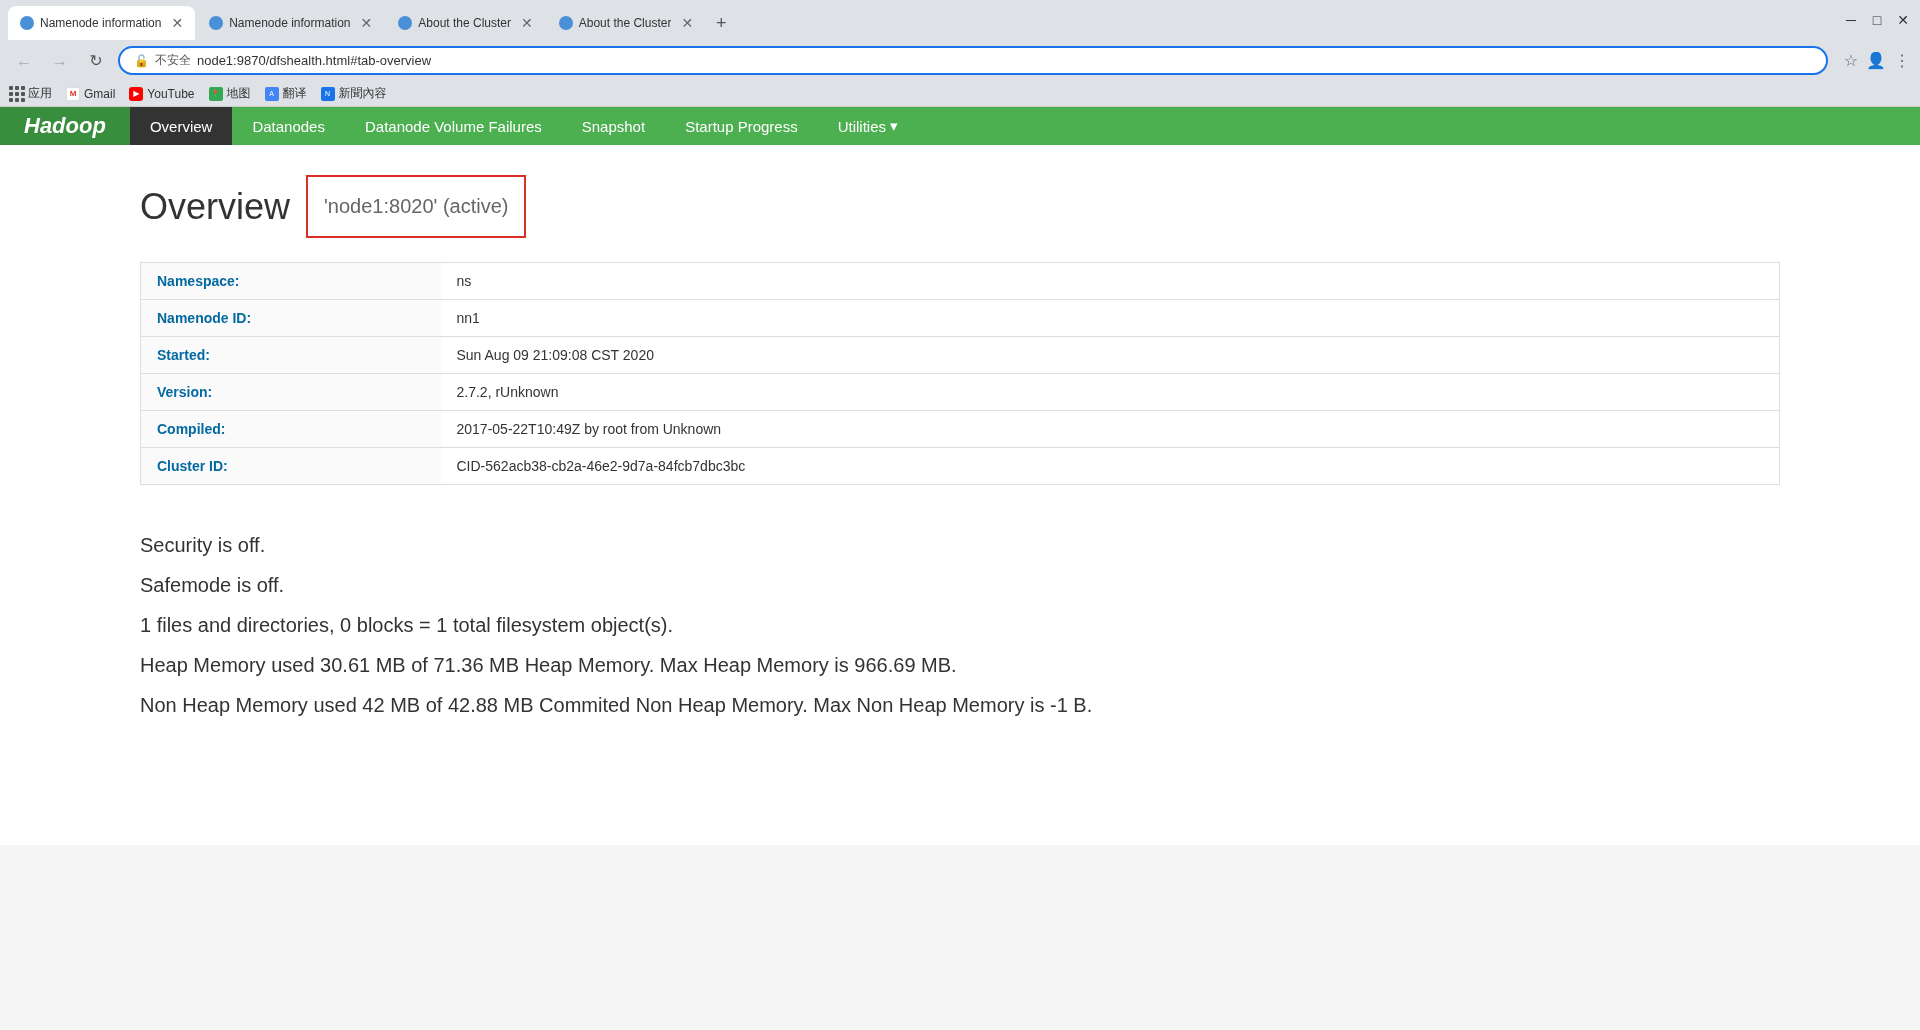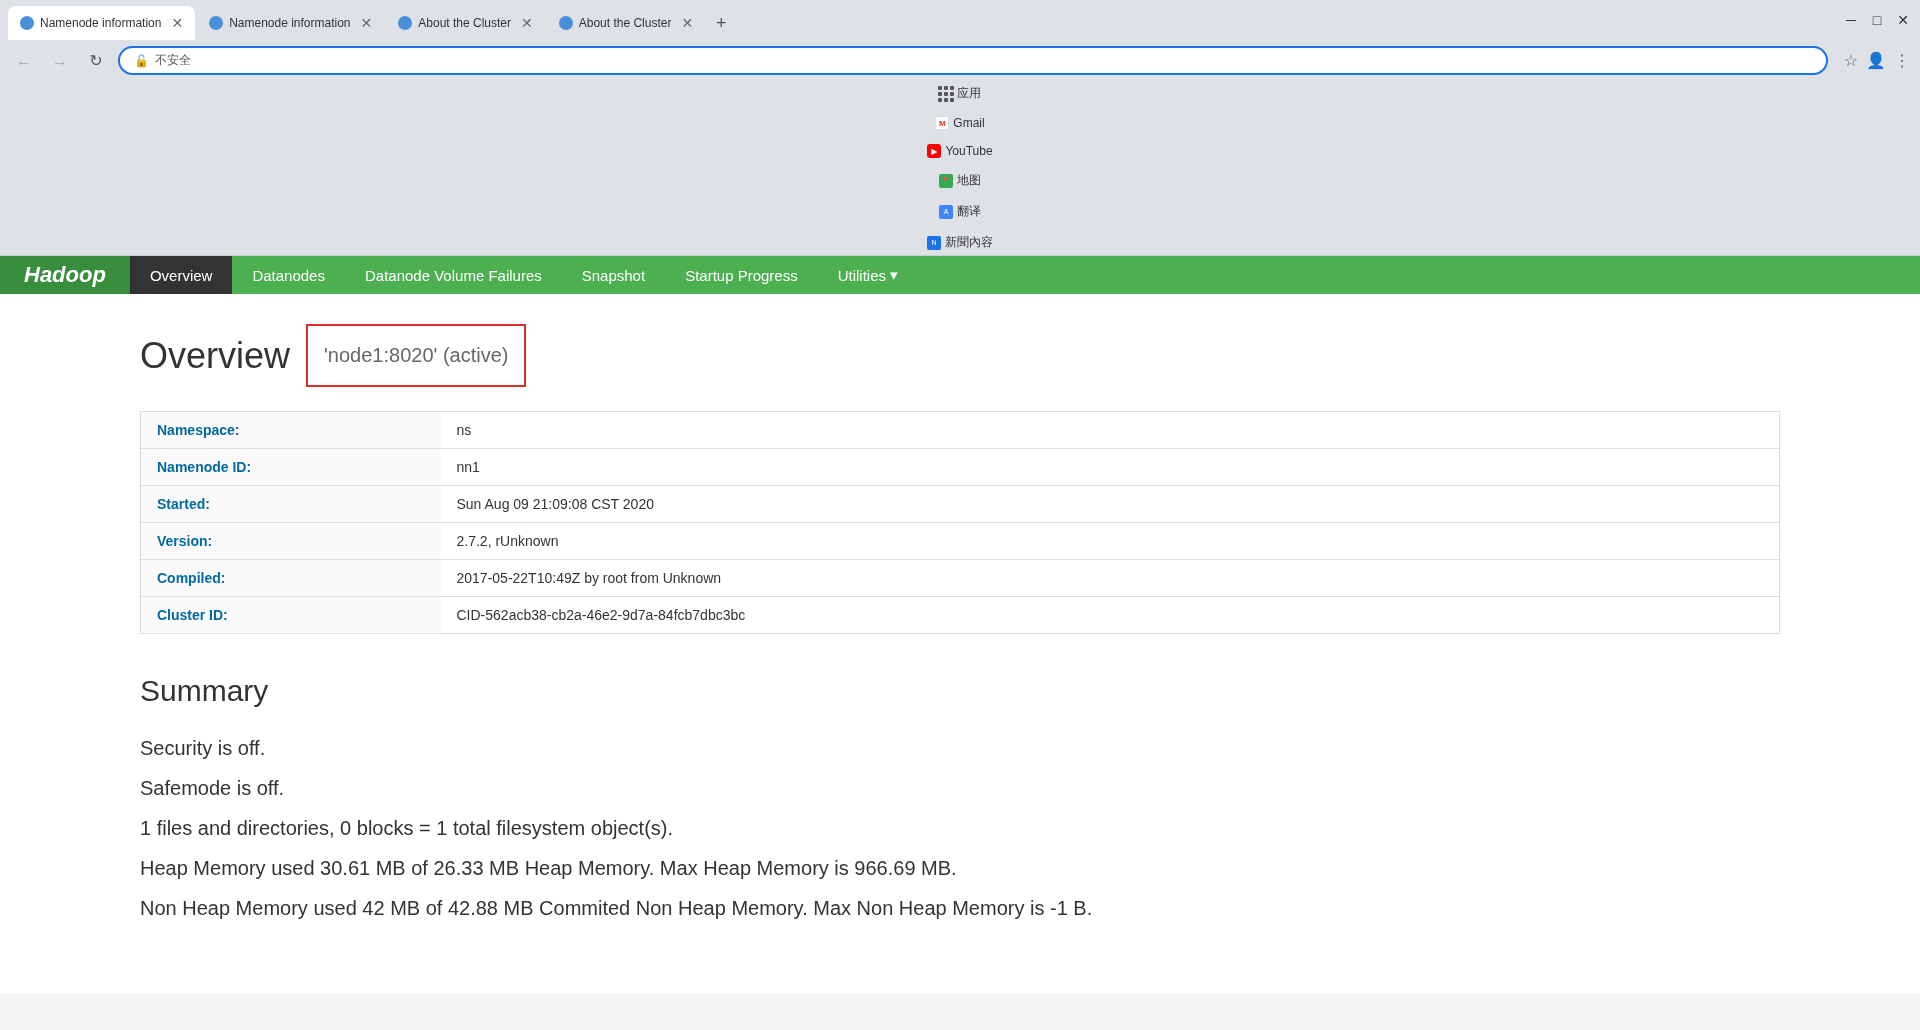--- a/index.html
+++ b/index.html
@@ -21,21 +21,21 @@
     .address-bar-row { background: #dee1e6; display: flex; align-items: center; padding: 6px 10px; gap: 8px; }
     .nav-btn { width: 28px; height: 28px; border-radius: 50%; display: flex; align-items: center; justify-content: center; cursor: pointer; color: #555; font-size: 16px; }
     .nav-btn.disabled { color: #aaa; cursor: default; }
     .address-bar { flex: 1; display: flex; align-items: center; background: #fff; border: 2px solid #1a73e8; border-radius: 20px; padding: 4px 14px; gap: 6px; }
     .lock-icon { color: #d93025; font-size: 12px; }
     .address-text { font-size: 13px; color: #333; flex: 1; }
     .address-actions { display: flex; gap: 8px; margin-left: 8px; }
     .addr-action-btn { color: #666; font-size: 16px; cursor: pointer; }
 
     
-    .bookmarks-bar { background: #dee1e6; display: flex; align-items: center; padding: 4px 10px; gap: 14px; border-bottom: 1px solid #ccc; flex-direction: column; }
+    .bookmarks-bar { background: #dee1e6; display: flex; align-items: center; padding: 4px 10px; gap: 14px; border-bottom: 1px solid #ccc; }
     .bookmark-item { display: flex; align-items: center; gap: 4px; font-size: 12px; color: #333; cursor: pointer; white-space: nowrap; }
     .bk-icon { width: 14px; height: 14px; border-radius: 2px; display: flex; align-items: center; justify-content: center; flex-shrink: 0; }
     .apps-icon { display: grid; grid-template-columns: repeat(3,4px); gap: 2px; }
     .apps-icon span { width: 4px; height: 4px; background: #555; border-radius: 1px; display: block; }
     .gmail-icon { background: #fff; border: 1px solid #ddd; font-size: 8px; color: #d93025; font-weight: bold; }
     .youtube-icon { background: #ff0000; border-radius: 3px; font-size: 8px; color: white; display: flex; align-items: center; justify-content: center; }
     .maps-icon { background: #34a853; border-radius: 2px; font-size: 7px; color: white; }
     .translate-icon { background: #4285f4; border-radius: 2px; font-size: 7px; color: white; }
     .news-icon { background: #1a73e8; border-radius: 2px; font-size: 7px; color: white; }
 
@@ -99,20 +99,21 @@
     </div>
   </div>
 
   <div class="address-bar-row">
     <div class="nav-btn disabled">←</div>
     <div class="nav-btn disabled">→</div>
     <div class="nav-btn">↻</div>
     <div class="address-bar">
       <span class="lock-icon">🔓</span>
       <span class="lock-label" style="font-size:12px;color:#555;">不安全</span>
+      <span class="address-text">node1:9870/dfshealth.html#tab-overview</span>
     </div>
     <div class="address-actions">
       <span class="addr-action-btn">☆</span>
       <span class="addr-action-btn">👤</span>
       <span class="addr-action-btn">⋮</span>
     </div>
   </div>
 
   <div class="bookmarks-bar">
     <div class="bookmark-item">
@@ -200,21 +201,20 @@
       <td>Compiled:</td>
       <td>2017-05-22T10:49Z by root from Unknown</td>
     </tr>
         <tr>
       <td>Cluster ID:</td>
       <td>CID-562acb38-cb2a-46e2-9d7a-84fcb7dbc3bc</td>
     </tr>
       </tbody>
   </table>
 
-  <h2 class="section-title">Summary</h2>
   <div class="summary-text" id="summary-lines">
       <p>Security is off.</p>
       <p>Safemode is off.</p>
       <p>1 files and directories, 0 blocks = 1 total filesystem object(s).</p>
-      <p>Heap Memory used 30.61 MB of 26.33 MB Heap Memory. Max Heap Memory is 966.69 MB.</p>
+      <p>Heap Memory used 30.61 MB of 71.36 MB Heap Memory. Max Heap Memory is 966.69 MB.</p>
       <p>Non Heap Memory used 42 MB of 42.88 MB Commited Non Heap Memory. Max Non Heap Memory is -1 B.</p>
     </div>
 </div>
 
 </body></html>

